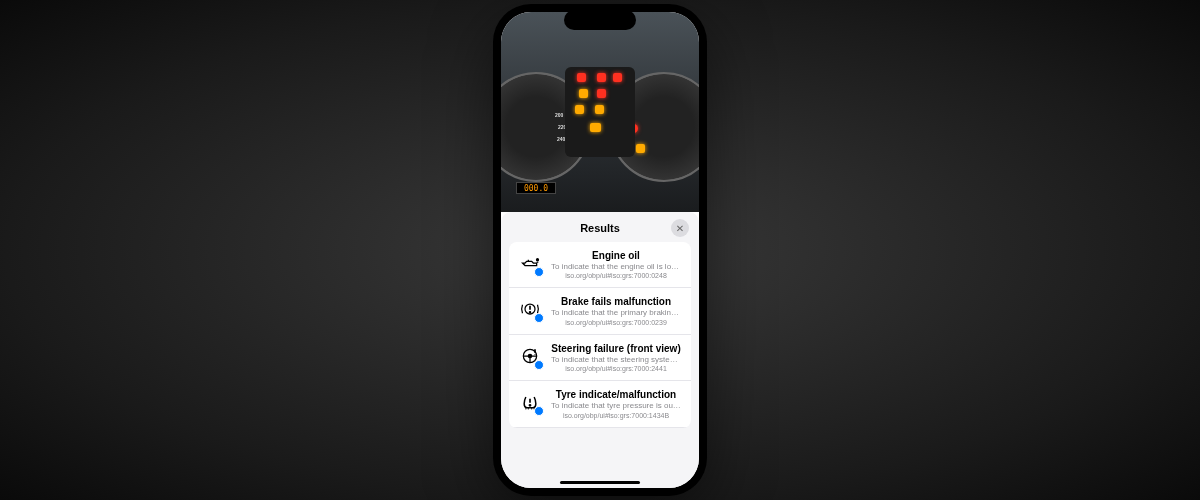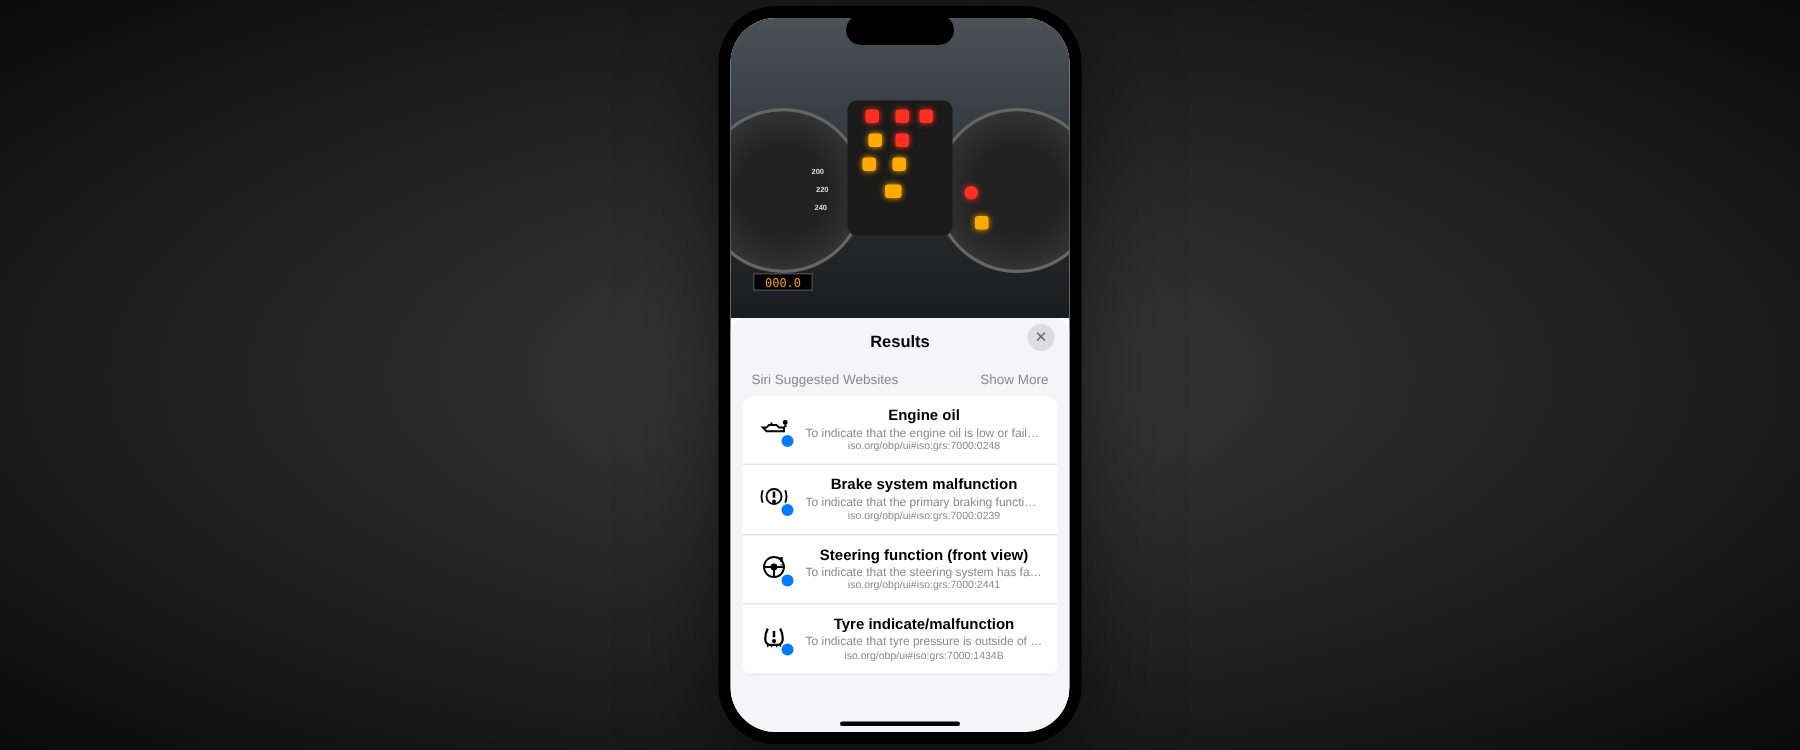--- a/index.html
+++ b/index.html
@@ -7,21 +7,21 @@
     width: 1200px;
     height: 500px;
     background: radial-gradient(ellipse at center, #3a3a3a 0%, #1a1a1a 70%, #0a0a0a 100%);
     font-family: -apple-system, BlinkMacSystemFont, "Segoe UI", sans-serif;
     display: flex;
     justify-content: center;
     align-items: center;
     overflow: hidden;
   }
   .phone {
-    width: 242px;
+    width: 214px;
     height: 492px;
     background: #000;
     border-radius: 38px;
     padding: 8px;
     position: relative;
     box-shadow: 0 20px 60px rgba(0,0,0,0.5);
   }
   .screen {
     width: 100%;
     height: 100%;
@@ -100,21 +100,21 @@
     left: 0;
     right: 0;
     top: 200px;
     background: #f5f5f7;
     border-radius: 10px 10px 0 0;
     overflow: hidden;
   }
   .sheet-header {
     display: flex;
     justify-content: center;
-    align-items: flex-end;
+    align-items: center;
     padding: 10px 12px 8px;
     position: relative;
   }
   .sheet-title {
     font-size: 11px;
     font-weight: 600;
     color: #000;
   }
   .close-btn {
     position: absolute;
@@ -235,24 +235,20 @@
       <div class="odometer">000.0</div>
     </div>
 
     <div class="results-sheet">
       <div class="sheet-header">
         <div class="sheet-title">Results</div>
         <div class="close-btn">
           <span>✕</span>
         </div>
       </div>
-      <div class="section-header">
-        <span>Siri Suggested Websites</span>
-        <span class="show-more">Show More</span>
-      </div>
       <div class="results-list">
 
         <div class="result-item">
           <div class="result-icon">
             <svg viewBox="0 0 24 24" fill="none" stroke="#000" stroke-width="1.5">
                 <path d="M3 12 L6 12 L8 10 L14 10 L16 12 L20 12 L20 15 L6 15 Z M10 8 L10 10 M20 11 L22 11"></path>
                 <circle cx="21" cy="8" r="1.2" fill="#000"></circle>
               </svg>
             <div class="safari-badge"></div>
           </div>
@@ -267,38 +263,38 @@
           <div class="result-icon">
             <svg viewBox="0 0 24 24" fill="none" stroke="#000" stroke-width="1.5">
                 <circle cx="12" cy="12" r="6"></circle>
                 <path d="M3 7 Q1 12 3 17 M21 7 Q23 12 21 17"></path>
                 <path d="M12 8 L12 13" stroke-width="2"></path>
                 <circle cx="12" cy="16" r="0.8" fill="#000"></circle>
               </svg>
             <div class="safari-badge"></div>
           </div>
           <div class="result-text">
-            <div class="result-title">Brake system malfunction</div>
+            <div class="result-title">Brake fails malfunction</div>
             <div class="result-desc">To indicate that the primary braking function...</div>
             <div class="result-url">iso.org/obp/ui#iso:grs:7000:0239</div>
           </div>
         </div>
 
         <div class="result-item">
           <div class="result-icon">
             <svg viewBox="0 0 24 24" fill="none" stroke="#000" stroke-width="1.5">
                 <circle cx="12" cy="12" r="8"></circle>
                 <circle cx="12" cy="12" r="2" fill="#000"></circle>
                 <path d="M4 12 L10 12 M14 12 L20 12 M12 14 L12 20"></path>
                 <path d="M18 4 L18 8 M18 10 L18 10.5" stroke-width="2"></path>
               </svg>
             <div class="safari-badge"></div>
           </div>
           <div class="result-text">
-            <div class="result-title">Steering function (front view)</div>
+            <div class="result-title">Steering failure (front view)</div>
             <div class="result-desc">To indicate that the steering system has fail...</div>
             <div class="result-url">iso.org/obp/ui#iso:grs:7000:2441</div>
           </div>
         </div>
 
         <div class="result-item">
           <div class="result-icon">
             <svg viewBox="0 0 24 24" fill="none" stroke="#000" stroke-width="1.8">
                 <path d="M7 6 Q5 10 5 14 Q5 18 8 19 L16 19 Q19 18 19 14 Q19 10 17 6"></path>
                 <path d="M12 8 L12 13" stroke-width="2"></path>

